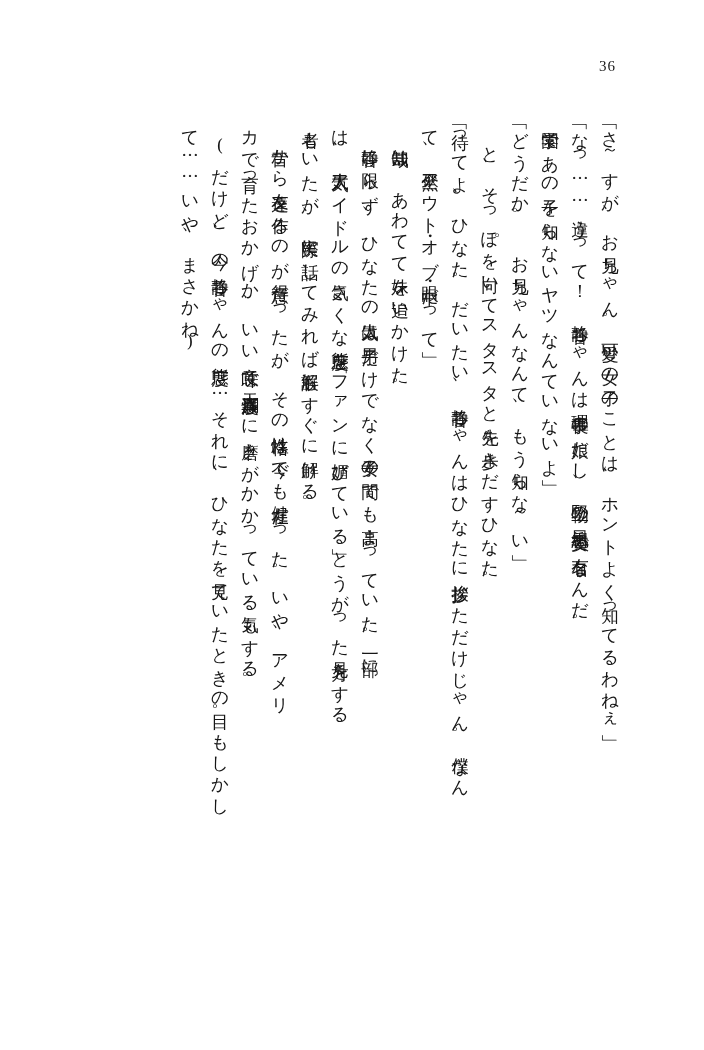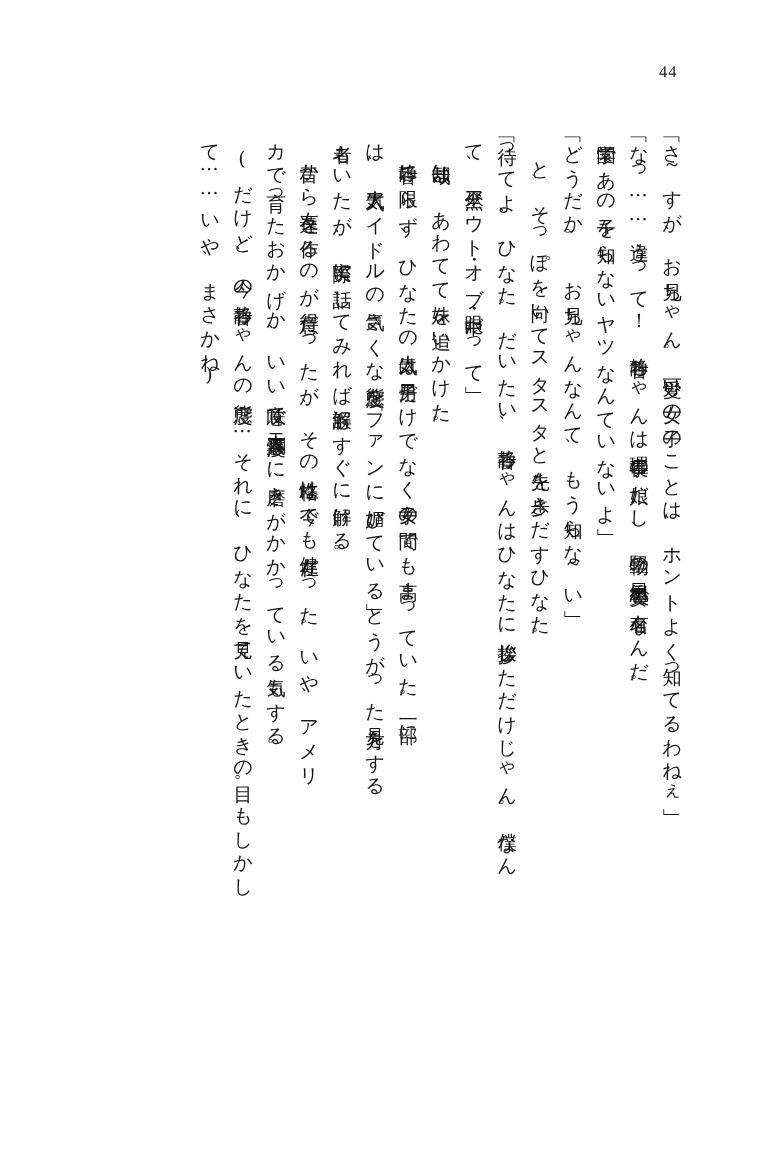--- a/index.html
+++ b/index.html
@@ -58,21 +58,21 @@
   }
   .column.indent {
     padding-top: 17px;
   }
 </style>
 </head>
 <body>
 
 <div id="page">
 
-  <div class="page-number">44</div>
+  <div class="page-number">36</div>
 
   <div class="text-block">
     <div class="column">「さ～すが、お兄ちゃん。可愛い女の子のことは、ホントよく知ってるわねぇ」</div>
     <div class="column">「なっ……違うって！　静香ちゃんは理事長の娘だし、堅物の風紀委員で有名なんだ。</div>
     <div class="column">学園であの子を知らないヤツなんていないよ」</div>
     <div class="column">「どうだか。　お兄ちゃんなんて、もう知らな～い」</div>
     <div class="column indent">と、そっぽを向いてスタスタと先を歩きだすひなた。</div>
     <div class="column">「待ってよ、ひなた。だいたい、静香ちゃんはひなたに挨拶しただけじゃん。僕なん</div>
     <div class="column">て、全然アウト・オブ・眼中だって」</div>
     <div class="column indent">知哉は、あわてて妹を追いかけた。</div>

